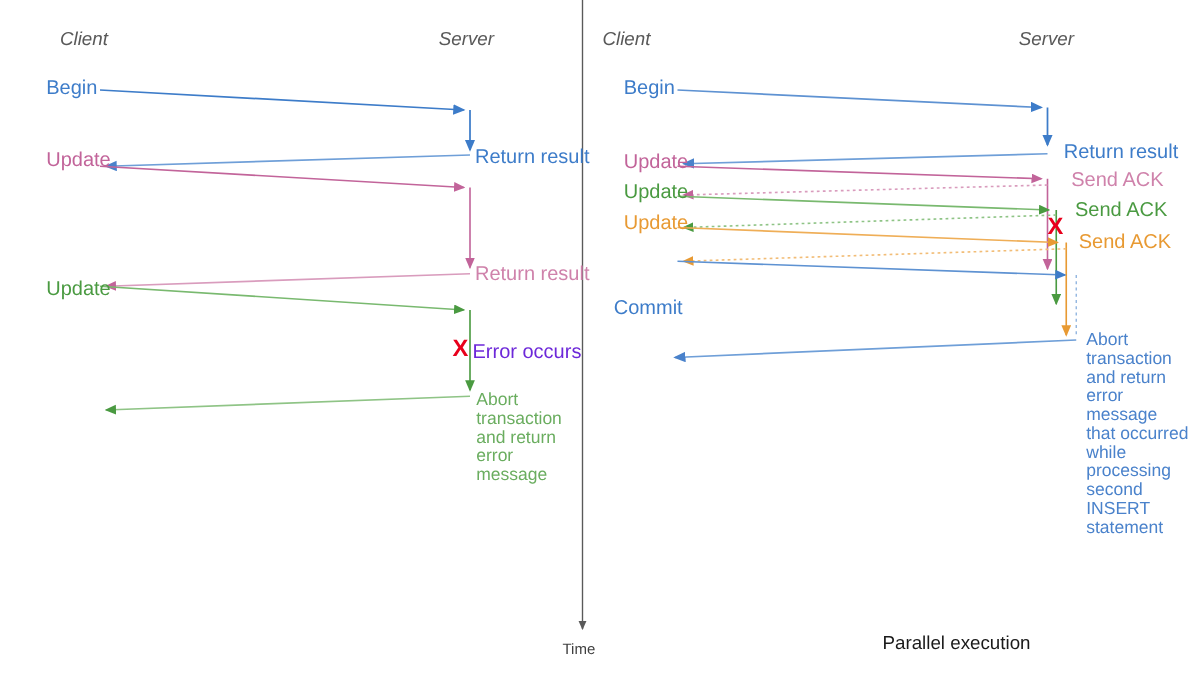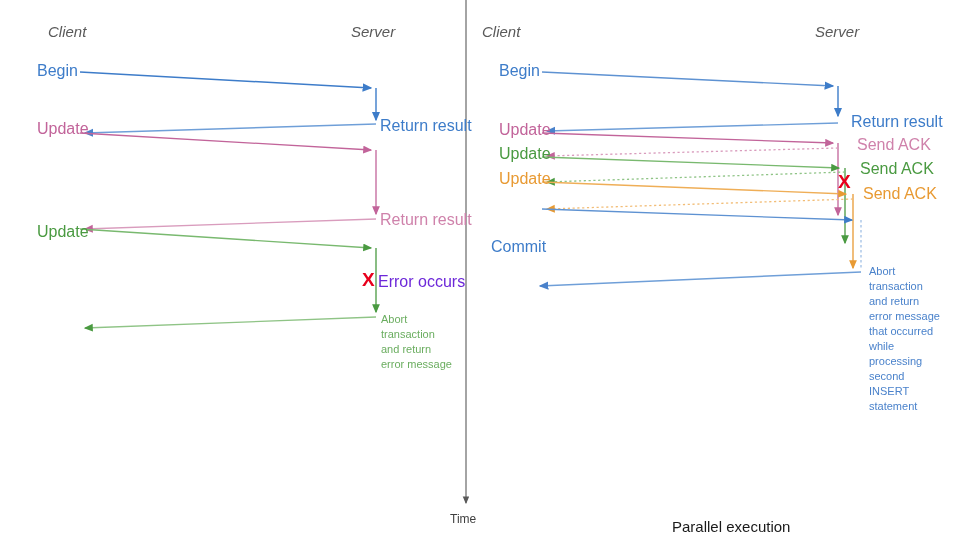--- a/index.html
+++ b/index.html
@@ -36,21 +36,21 @@
   }
   .role-header {
     font-size: 15px;
     font-style: italic;
     color: #595959;
   }
   .msg {
     font-size: 16px;
   }
   .block-text {
-    font-size: 11px;
+    font-size: 14px;
     line-height: 15px;
     white-space: pre-line;
   }
   .caption {
     font-size: 15px;
     color: #1a1a1a;
   }
   .time-label {
     font-size: 12px;
     color: #3f3f3f;
@@ -196,15 +196,15 @@
 transaction
 and return
 error message
 that occurred
 while
 processing
 second
 INSERT
 statement</div>
 
-  <div class="lbl caption" style="left:672px; top:507px;margin-top:12px;">Parallel execution</div>
+  <div class="lbl caption" style="left:706px; top:507px;">Parallel execution</div>
 
 </div>
 
 </body></html>

